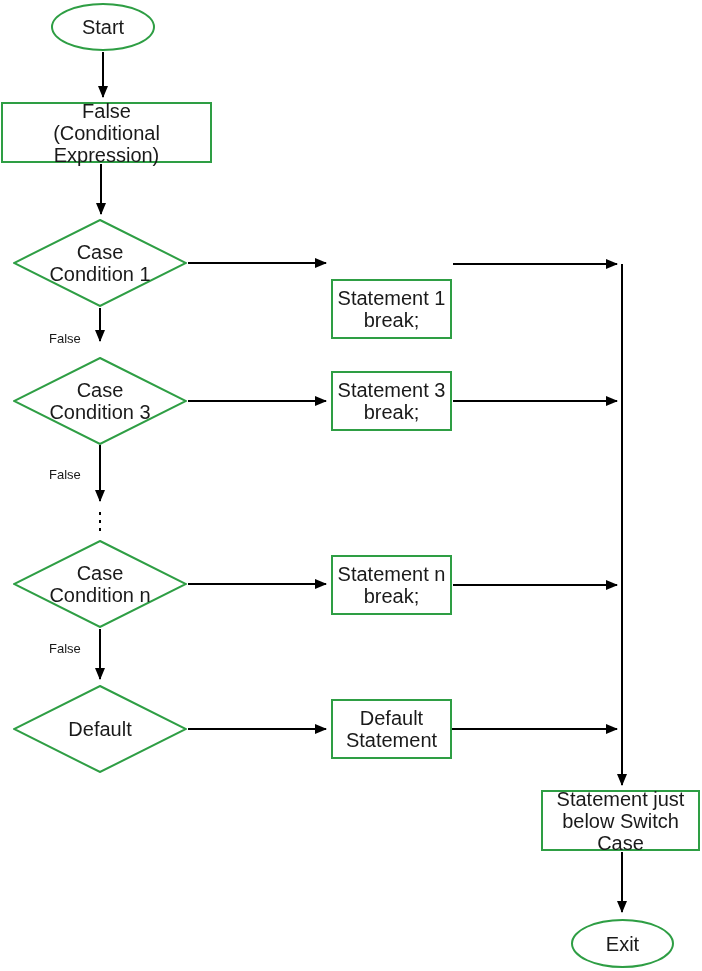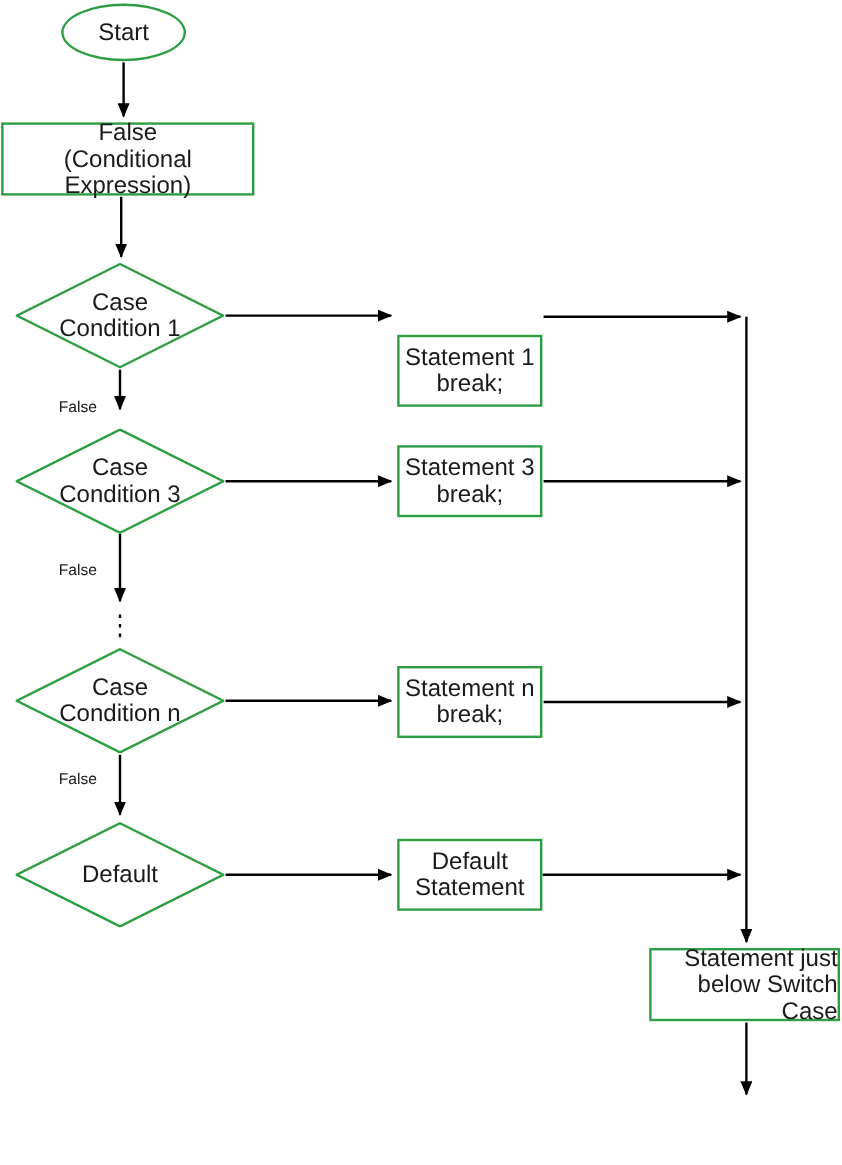--- a/index.html
+++ b/index.html
@@ -129,21 +129,24 @@
     </div>
   </div>
 
   <div class="node rect" style="left:331px; top:699px; width:121px; height:60px;">
     <div class="nlabel">
       <span>Default</span><br>
       <span>Statement</span>
     </div>
   </div>
 
-  <div class="node rect" style="left:541px; top:790px; width:159px; height:61px;text-align:right;">
+  <div class="node rect" style="left:541px; top:790px; width:159px; height:61px;">
     <div class="nlabel">
       <span>Statement just</span><br>
       <span>below Switch Case</span>
     </div>
   </div>
 
+  <div class="node oval" style="left:571px; top:919px; width:103px; height:49px;">
+    <span class="nlabel">Exit</span>
+  </div>
 
 </div>
 
 </body></html>

